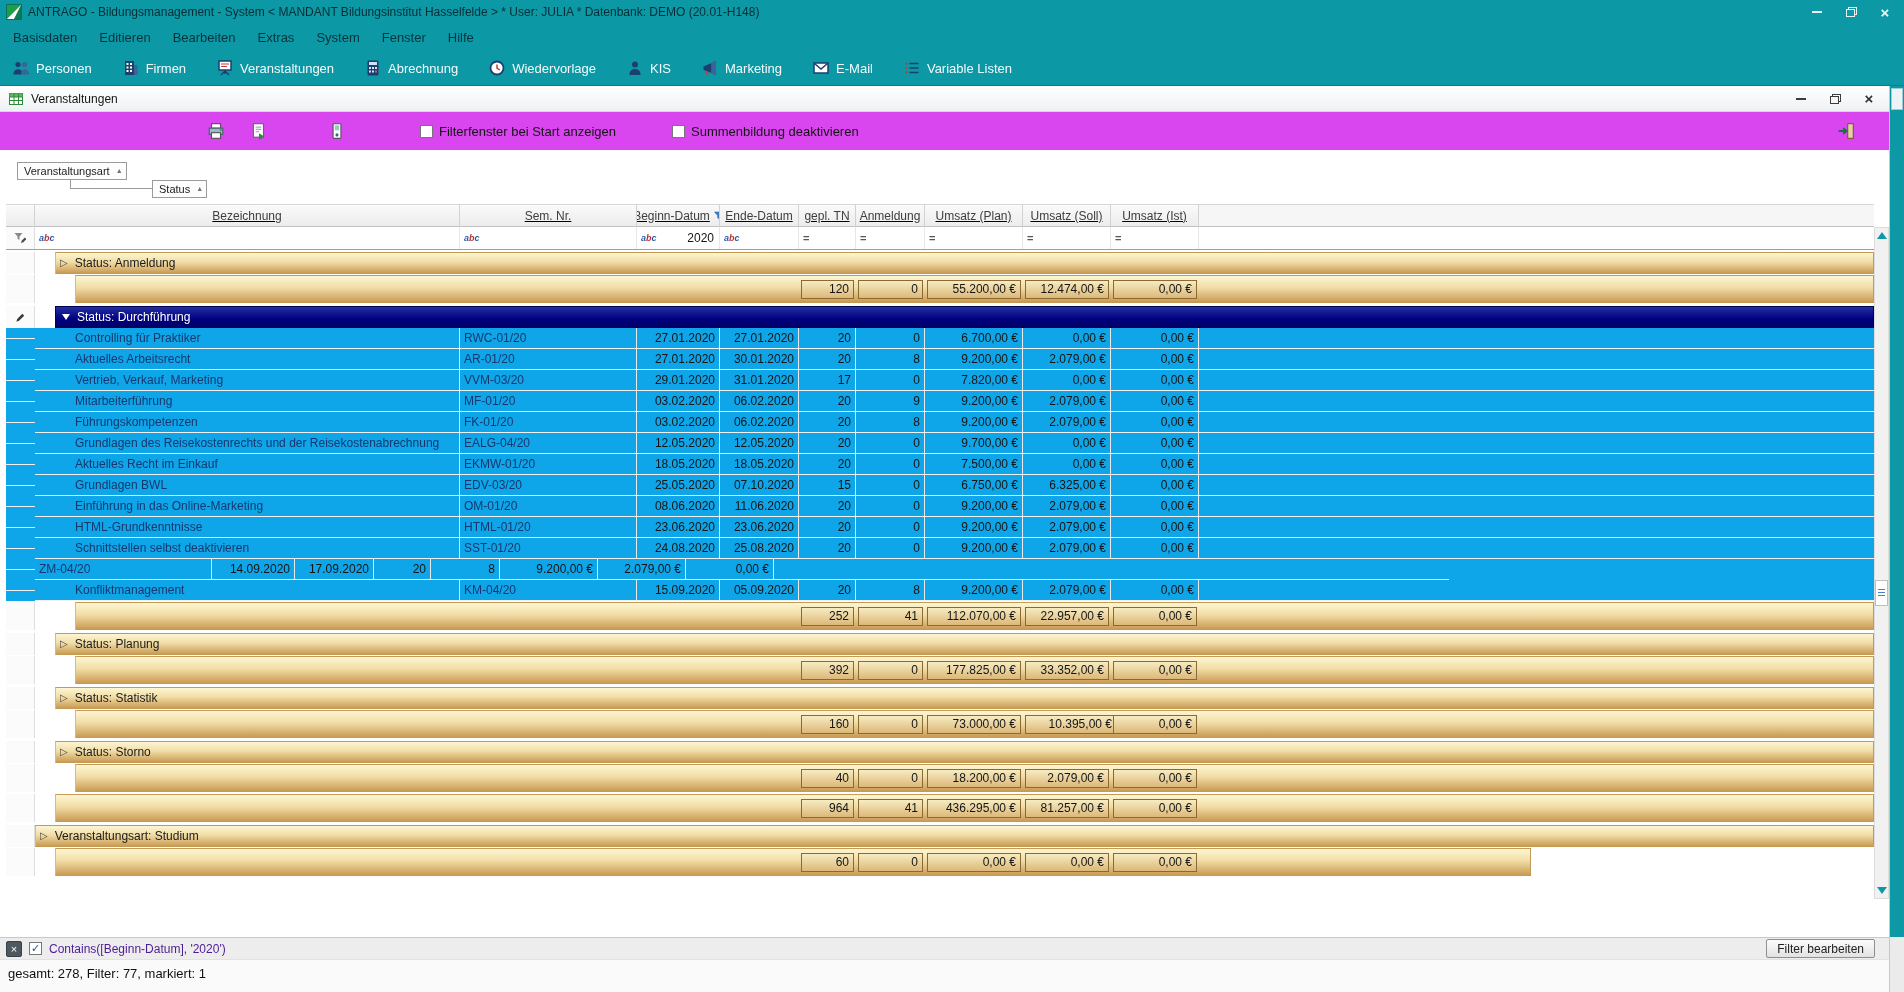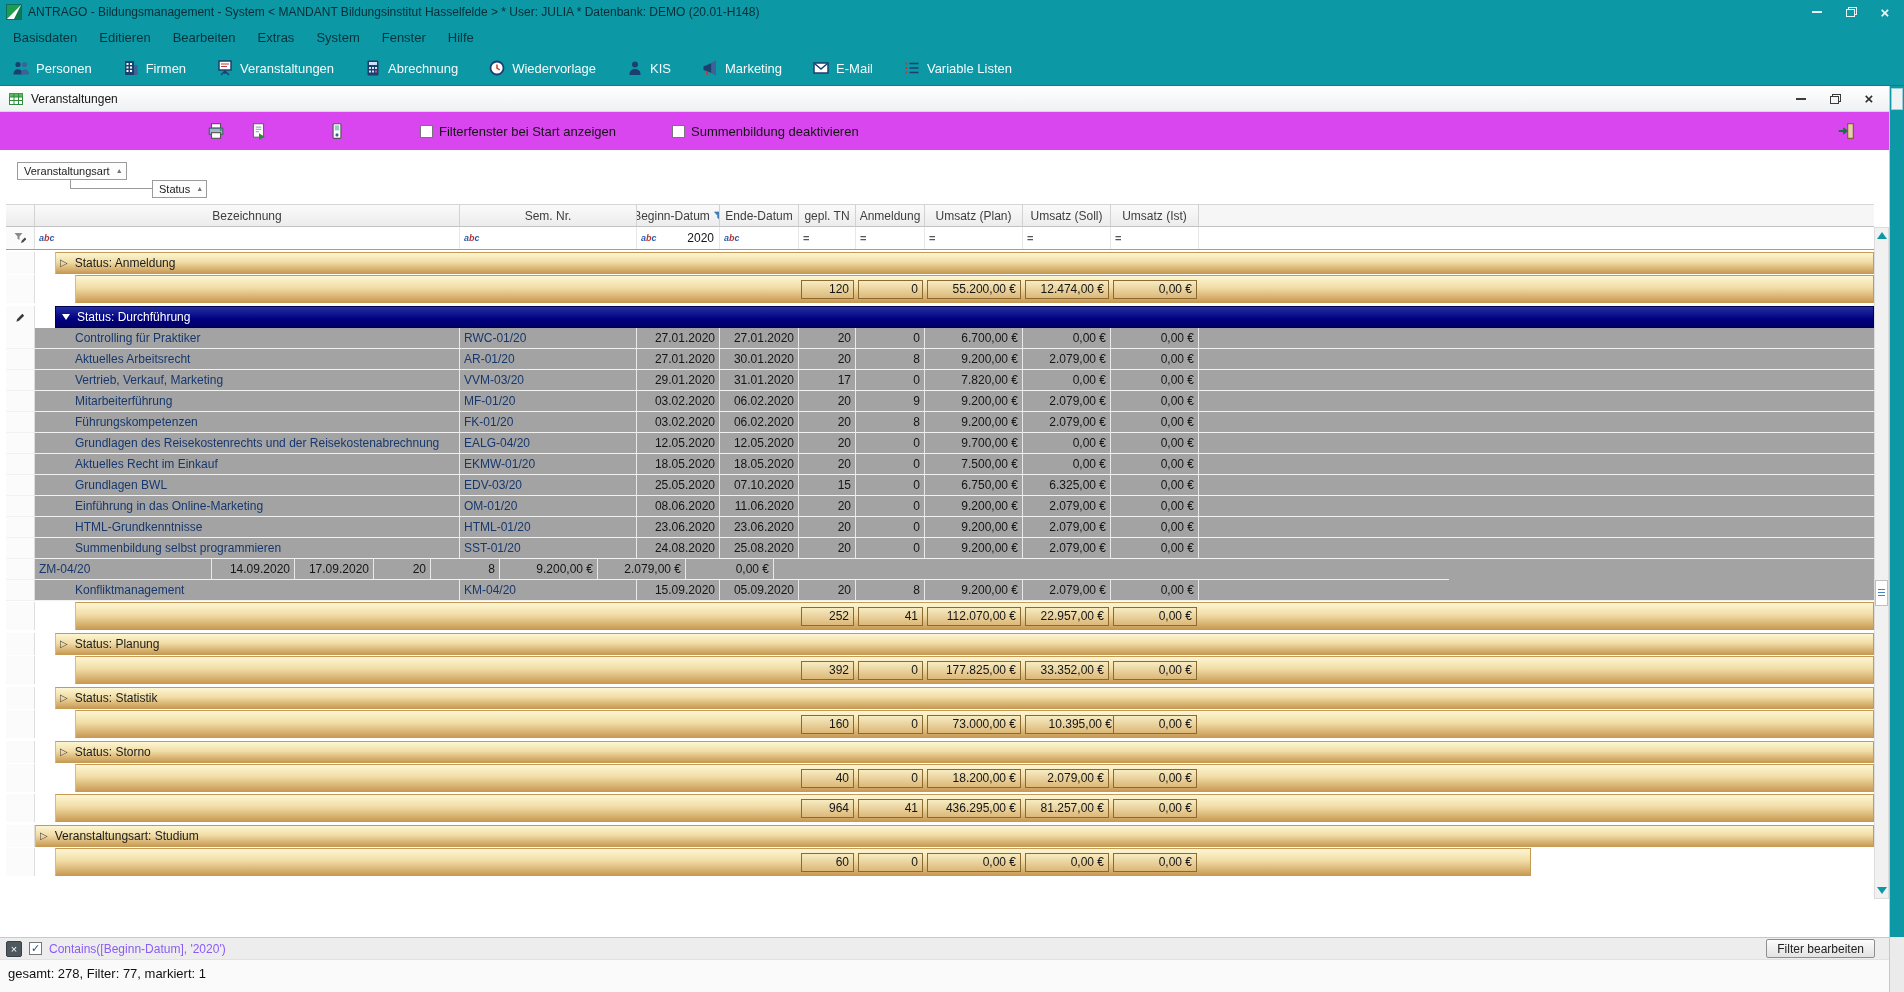--- a/index.html
+++ b/index.html
@@ -61,42 +61,42 @@
   .groupby{position:absolute;left:0;top:64px;width:100%;height:54px;background:#fff;}
   .chip{position:absolute;height:18px;border:1px solid #9b9b9b;background:#fdfdfd;font-size:11px;color:#222;
         padding:2px 16px 0 6px;white-space:nowrap;}
   .chip1{left:17px;top:12px;} .chip2{left:152px;top:30px;}
   .sortarr{position:absolute;right:3px;top:4px;font-size:7px;color:#737373;}
   .connv{position:absolute;left:70px;top:30px;width:1px;height:9px;background:#9b9b9b;}
   .connh{position:absolute;left:70px;top:38px;width:82px;height:1px;background:#9b9b9b;}
 
   
   .grid{position:absolute;left:6px;top:118px;width:1868px;}
-  .ghead{display:flex;width:1868px;}
+  .ghead{display:flex;width:1868px;text-decoration:underline;}
   .hcell{flex:none;height:23px;background:linear-gradient(#fafafa,#ececec);border-top:1px solid #d6d6d6;
          border-bottom:1px solid #c2c2c2;border-right:1px solid #d2d2d2;display:flex;align-items:center;
          justify-content:center;font-size:12px;color:#3e3e3e;gap:4px;white-space:nowrap;overflow:hidden;}
   .hmark{width:29px;} .hfill{flex:1;background:#f6f6f6;border-right:none;}
   .w0{width:425px}.w1{width:177px}.w2{width:83px}.w3{width:79px}.w4{width:57px}
   .w5{width:69px}.w6{width:98px}.w7{width:88px}.w8{width:88px}
 
   .gfilter{display:flex;width:1868px;border-bottom:1px solid #9e9e9e;background:#fff;}
   .fcell{flex:none;height:22px;border-right:1px solid #e7e7e7;display:flex;align-items:center;
          padding:0 4px;background:#fff;overflow:hidden;}
   .fmark{width:29px;justify-content:center;background:#fbfbfb;border-right:1px solid #dedede;}
   .ffill{flex:1;border-right:none;}
   .abc{font-size:9px;font-style:italic;font-weight:bold;
        background:linear-gradient(90deg,#2458a8 0 34%,#b92f2f 34% 67%,#2458a8 67% 100%);
        -webkit-background-clip:text;background-clip:text;color:transparent;}
   .eq{font-size:11px;font-weight:bold;color:#555;}
   .fval{margin-left:auto;font-size:12px;color:#131313;padding-right:1px;}
 
   .gbody{display:flex;flex-direction:column;width:1868px;}
   .grow{display:flex;flex:none;width:1868px;}
-  .grow.data{height:21px;background:#a3a3a3;}
+  .grow.data{height:21px;background:#0ea5e9;align-items:center;}
   .grow.group1,.grow.group2{height:22px;margin-top:2px;}
   .grow.summary{height:28px;margin:1px 0;}
   .grow.total{height:30px;margin-top:3px;}
   .mcell{width:29px;flex:none;background:#fbfbfb;border-right:1px solid #dedede;display:flex;
          align-items:center;justify-content:center;}
   .spacer{flex:none;background:#fff;}
   .band{flex:none;position:relative;display:flex;align-items:center;height:100%;
         border:1px solid #c49a55;border-left-color:#d8bc7a;
         background:linear-gradient(180deg,#fdf6d3 0%,#f1dda6 45%,#ca9b55 100%);}
   .band.sel{background:linear-gradient(180deg,#2330a0 0%,#000080 60%,#000066 100%);border-color:#000052;}
@@ -128,21 +128,21 @@
   .sthumb{position:absolute;left:0px;top:352px;width:13px;height:26px;background:#fff;border:1px solid #bfbfbf;}
   .sthumb i{position:absolute;left:2px;right:2px;height:1px;background:#4a82c8;}
 
   
   .filterbar{position:absolute;left:0;top:851px;width:100%;height:22px;background:#ededed;
              border-top:1px solid #c9c9c9;display:flex;align-items:center;gap:7px;padding:0 6px;}
   .xbtn{width:16px;height:16px;background:#4e585f;color:#fff;font-size:11px;line-height:15px;
         text-align:center;border:1px solid #394147;border-radius:2px;flex:none;}
   .fchk{width:13px;height:13px;border:1px solid #767676;background:#fff;color:#1d4f8f;font-size:11px;
         line-height:11px;text-align:center;flex:none;}
-  .fexpr{font-size:12px;color:#8b5cf6;white-space:nowrap;}
+  .fexpr{font-size:12px;color:#4c1d95;white-space:nowrap;}
   .editbtn{margin-left:auto;margin-right:8px;height:19px;font-size:12px;color:#222;font-family:inherit;
            background:linear-gradient(#fcfcfc,#e2e2e2);border:1px solid #8f8f8f;border-radius:2px;padding:0 10px;}
   .statusbar{position:absolute;left:0;top:873px;width:100%;height:33px;background:#fafafa;
              border-top:1px solid #e2e2e2;font-size:13px;color:#111;padding:6px 8px;}
 </style>
 </head>
 <body>
 
 <div class="app">
 
@@ -602,21 +602,21 @@
             <div class="dcell ar" style="width: 79px;">23.06.2020</div>
             <div class="dcell ar" style="width: 57px;">20</div>
             <div class="dcell ar" style="width: 69px;">0</div>
             <div class="dcell ar" style="width: 98px;">9.200,00 €</div>
             <div class="dcell ar" style="width: 88px;">2.079,00 €</div>
             <div class="dcell ar" style="width: 88px;">0,00 €</div>
             <div class="dcell fill" style="width: 675px;"></div>
           </div>
           <div class="grow data">
             <div class="mcell"></div>
-            <div class="dcell al navy first" style="width: 425px;">Summenbildung selbst programmieren</div>
+            <div class="dcell al navy first" style="width: 425px;">Schnittstellen selbst deaktivieren</div>
             <div class="dcell al navy" style="width: 177px;">SST-01/20</div>
             <div class="dcell ar" style="width: 83px;">24.08.2020</div>
             <div class="dcell ar" style="width: 79px;">25.08.2020</div>
             <div class="dcell ar" style="width: 57px;">20</div>
             <div class="dcell ar" style="width: 69px;">0</div>
             <div class="dcell ar" style="width: 98px;">9.200,00 €</div>
             <div class="dcell ar" style="width: 88px;">2.079,00 €</div>
             <div class="dcell ar" style="width: 88px;">0,00 €</div>
             <div class="dcell fill" style="width: 675px;"></div>
           </div>

